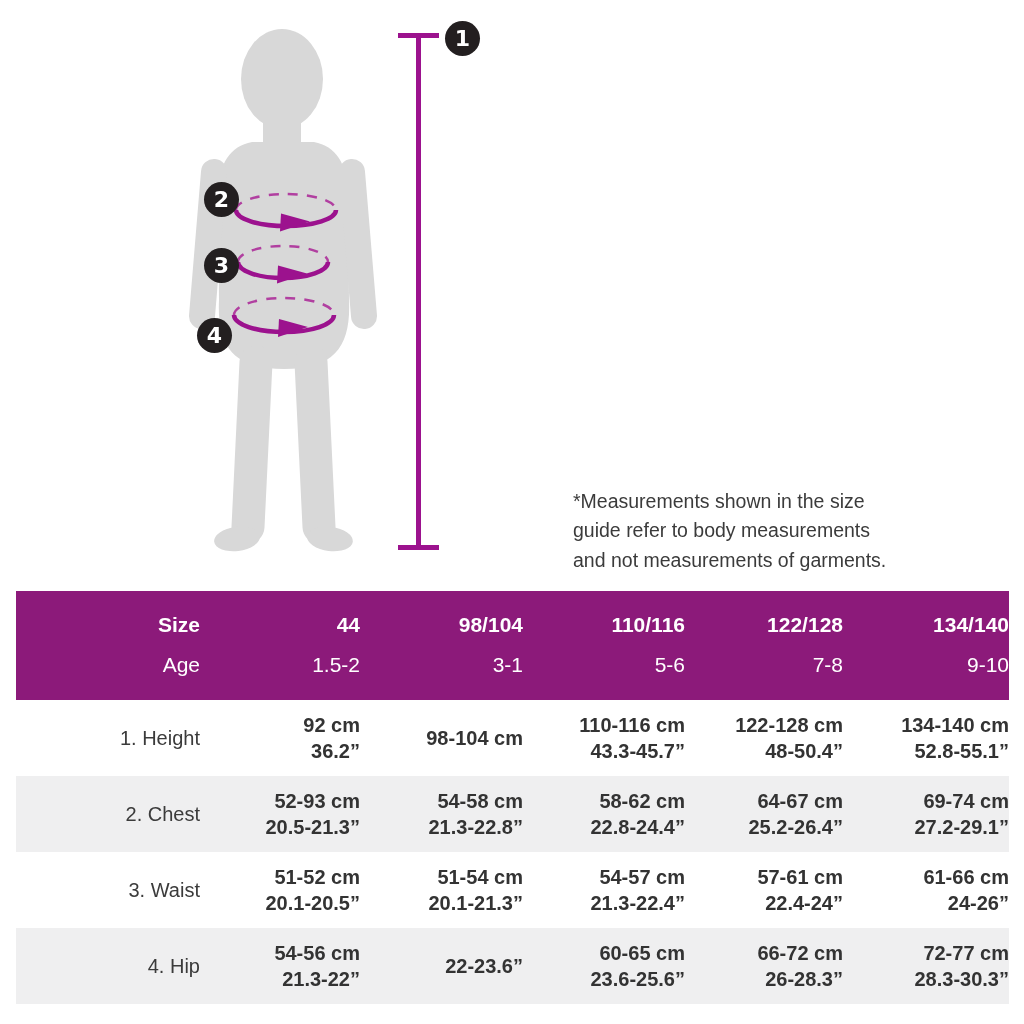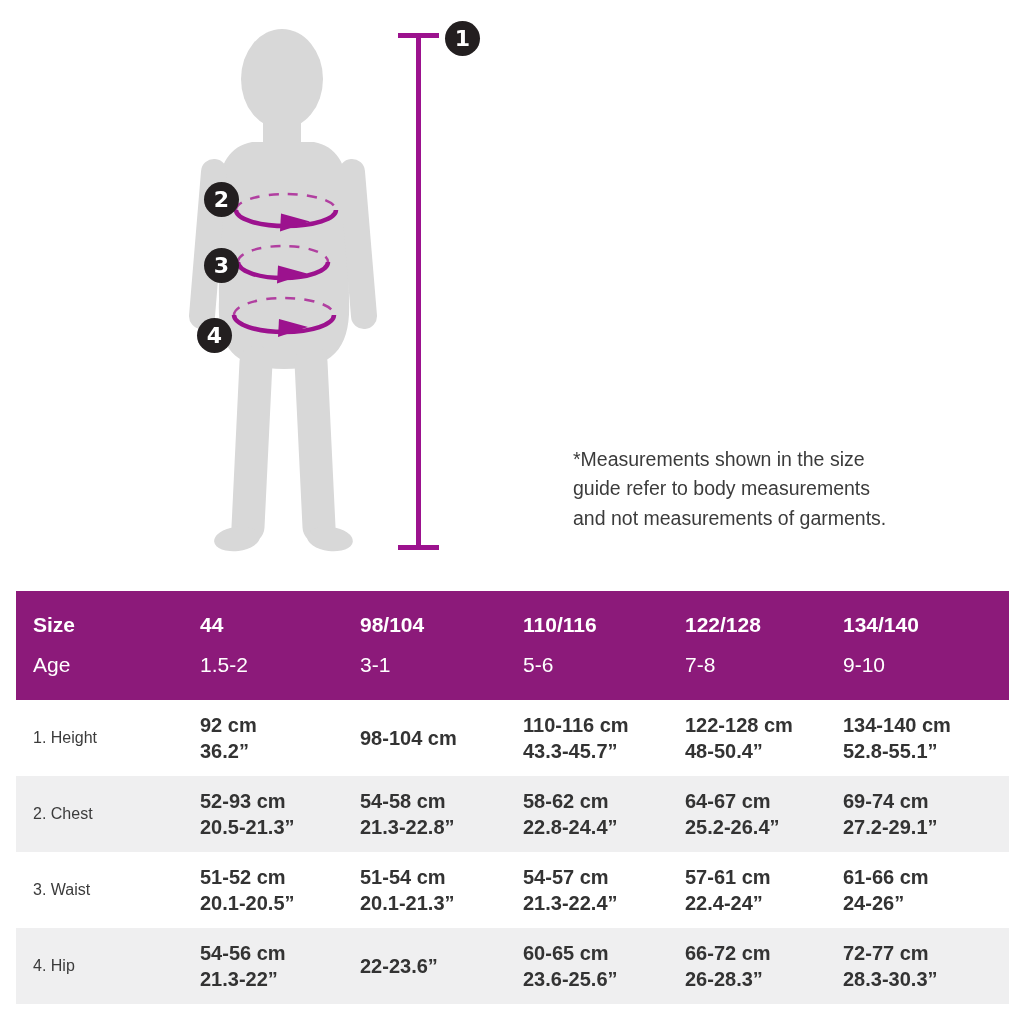--- a/index.html
+++ b/index.html
@@ -13,43 +13,43 @@
     position:absolute;width:35px;height:35px;border-radius:50%;
     background:#231f20;color:#ffffff;display:flex;align-items:center;justify-content:center;
     font-size:22px;font-weight:bold;font-family:"DejaVu Sans",sans-serif;
   }
   .badge.b1{left:445px;top:21px;}
   .badge.b2{left:204px;top:182px;}
   .badge.b3{left:204px;top:248px;}
   .badge.b4{left:197px;top:318px;}
   
   .note{
-    position:absolute;left:573px;top:445px;width:420px;
+    position:absolute;left:573px;top:487px;width:420px;
     font-size:19.5px;line-height:29.4px;color:#3b3b3b;
   }
   
-  .size-table{position:absolute;left:16px;top:591px;width:993px;}
+  .size-table{position:absolute;left:16px;top:591px;width:993px;text-align:right;}
   .tbl-header{
     background:#8c1a7a;color:#ffffff;height:109px;
     box-sizing:border-box;padding:14px 0 0 17px;
   }
   .hdr-row{
     display:grid;grid-template-columns:167px 160px 163px 162px 158px 1fr;
     align-items:center;height:40px;
   }
   .hdr-row.sizes span{font-weight:bold;}
   .hdr-row span{font-size:21px;}
   .hdr-row .rowhead{font-weight:normal;}
   .tbl-row{
     display:grid;grid-template-columns:167px 160px 163px 162px 158px 1fr;
     align-items:center;height:76px;box-sizing:border-box;padding-left:17px;
     color:#3b3b3b;
   }
   .tbl-row.alt{background:#efeff0;}
-  .row-label{font-size:16px;font-weight:normal;}
+  .row-label{font-size:20px;font-weight:normal;}
   .cell{font-size:20px;font-weight:bold;line-height:26px;color:#333333;}
 </style>
 </head>
 <body>
 
 <div class="stage">
 
   <svg class="figure-svg" width="1024" height="580" viewBox="0 0 1024 580">
 
     <g fill="#d8d8d8" stroke="none">

